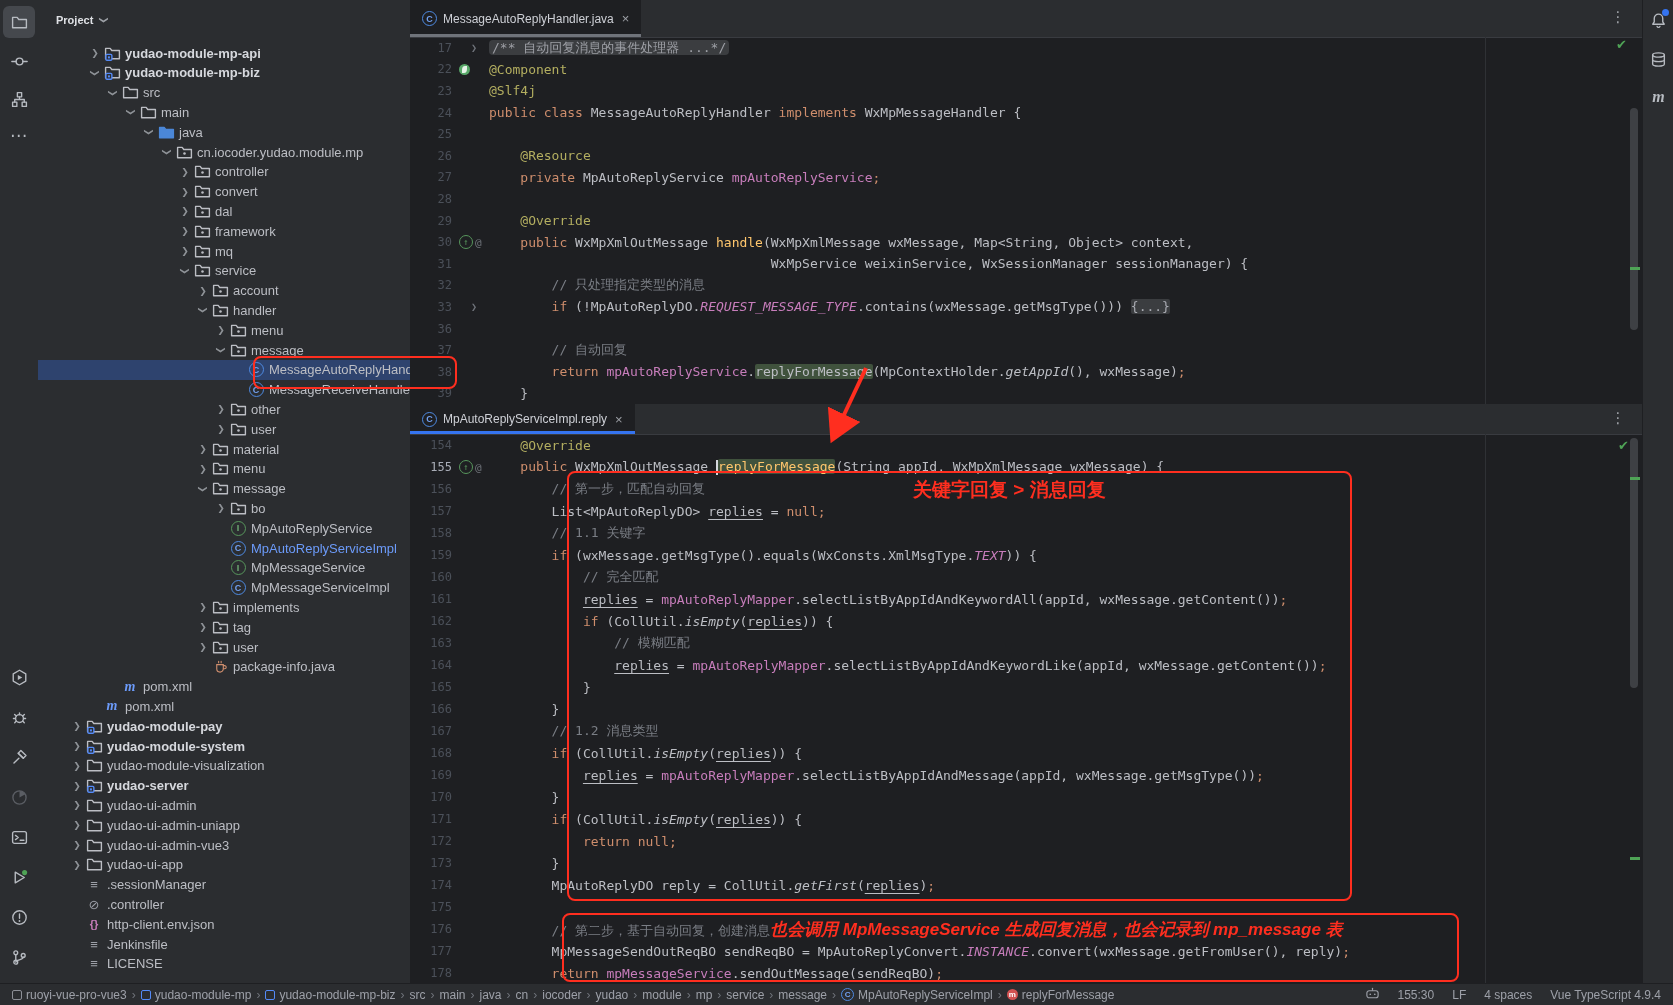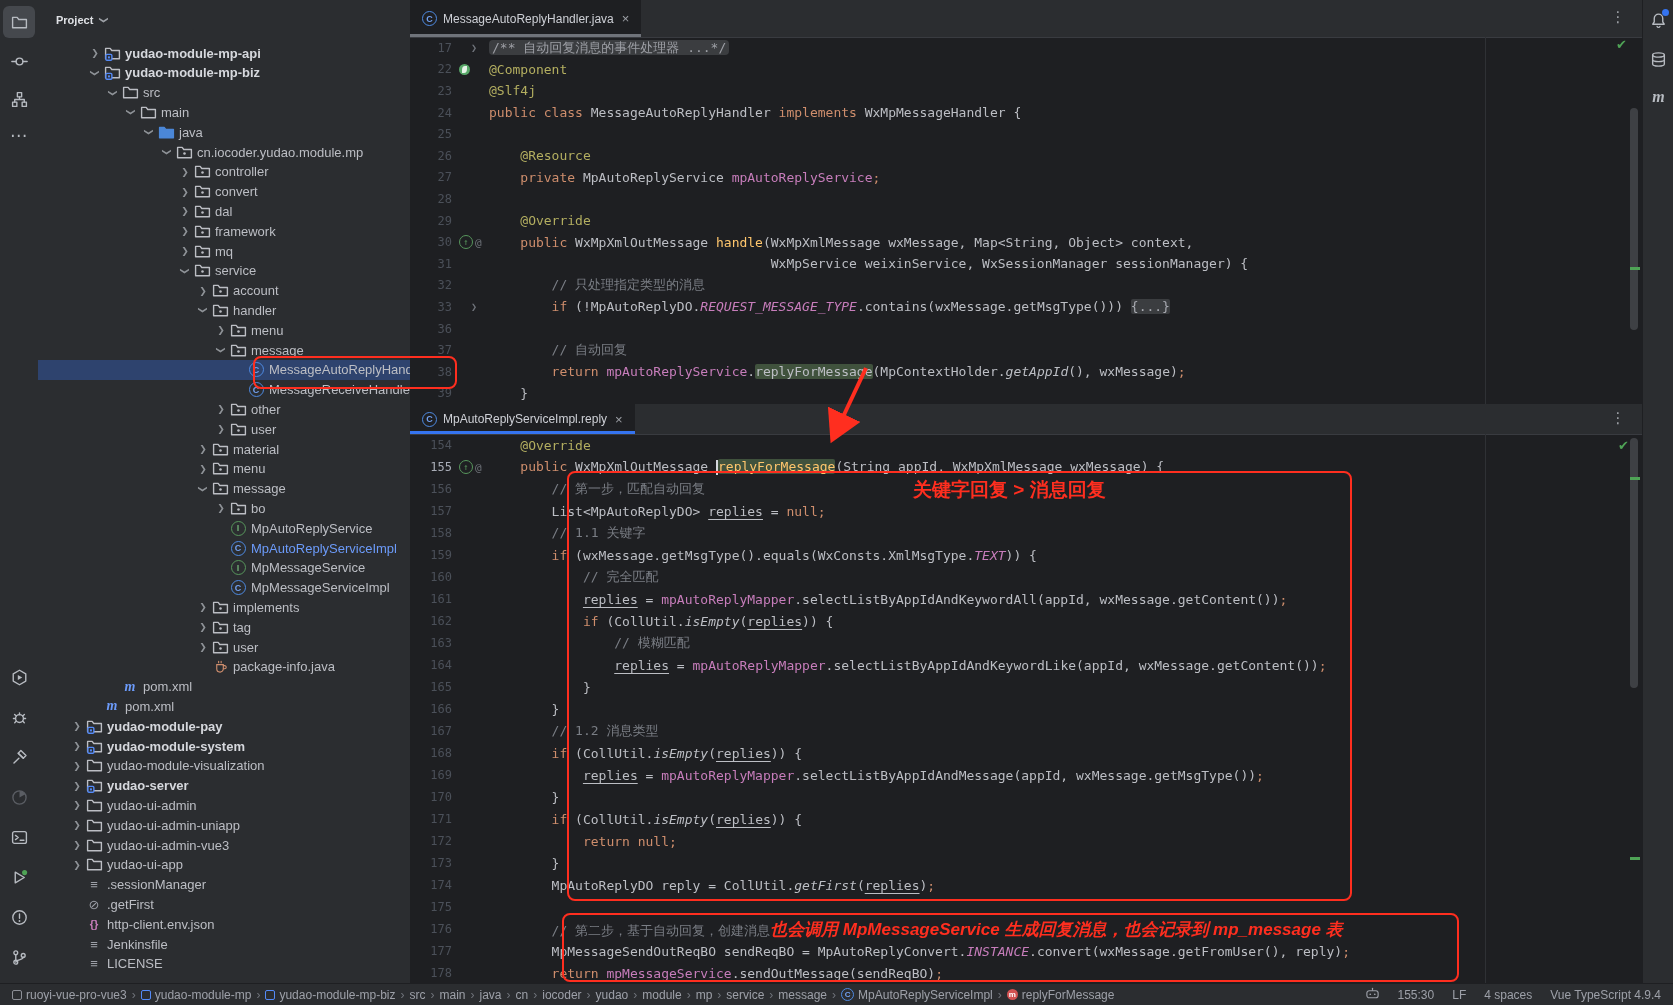--- a/index.html
+++ b/index.html
@@ -578,21 +578,21 @@
           <span class="tic">
             <span class="txt-ic">≡</span>
           </span>
           <span class="tlbl">.sessionManager</span>
         </div>
         <div class="trow" style="top: 851.4px; padding-left: 31px;">
           <span class="chev"></span>
           <span class="tic">
             <span class="txt-ic">⊘</span>
           </span>
-          <span class="tlbl">.getFirst</span>
+          <span class="tlbl">.controller</span>
         </div>
         <div class="trow" style="top: 871.2px; padding-left: 31px;">
           <span class="chev"></span>
           <span class="tic">
             <span class="json-ic">{}</span>
           </span>
           <span class="tlbl">http-client.env.json</span>
         </div>
         <div class="trow" style="top: 891px; padding-left: 31px;">
           <span class="chev"></span>

